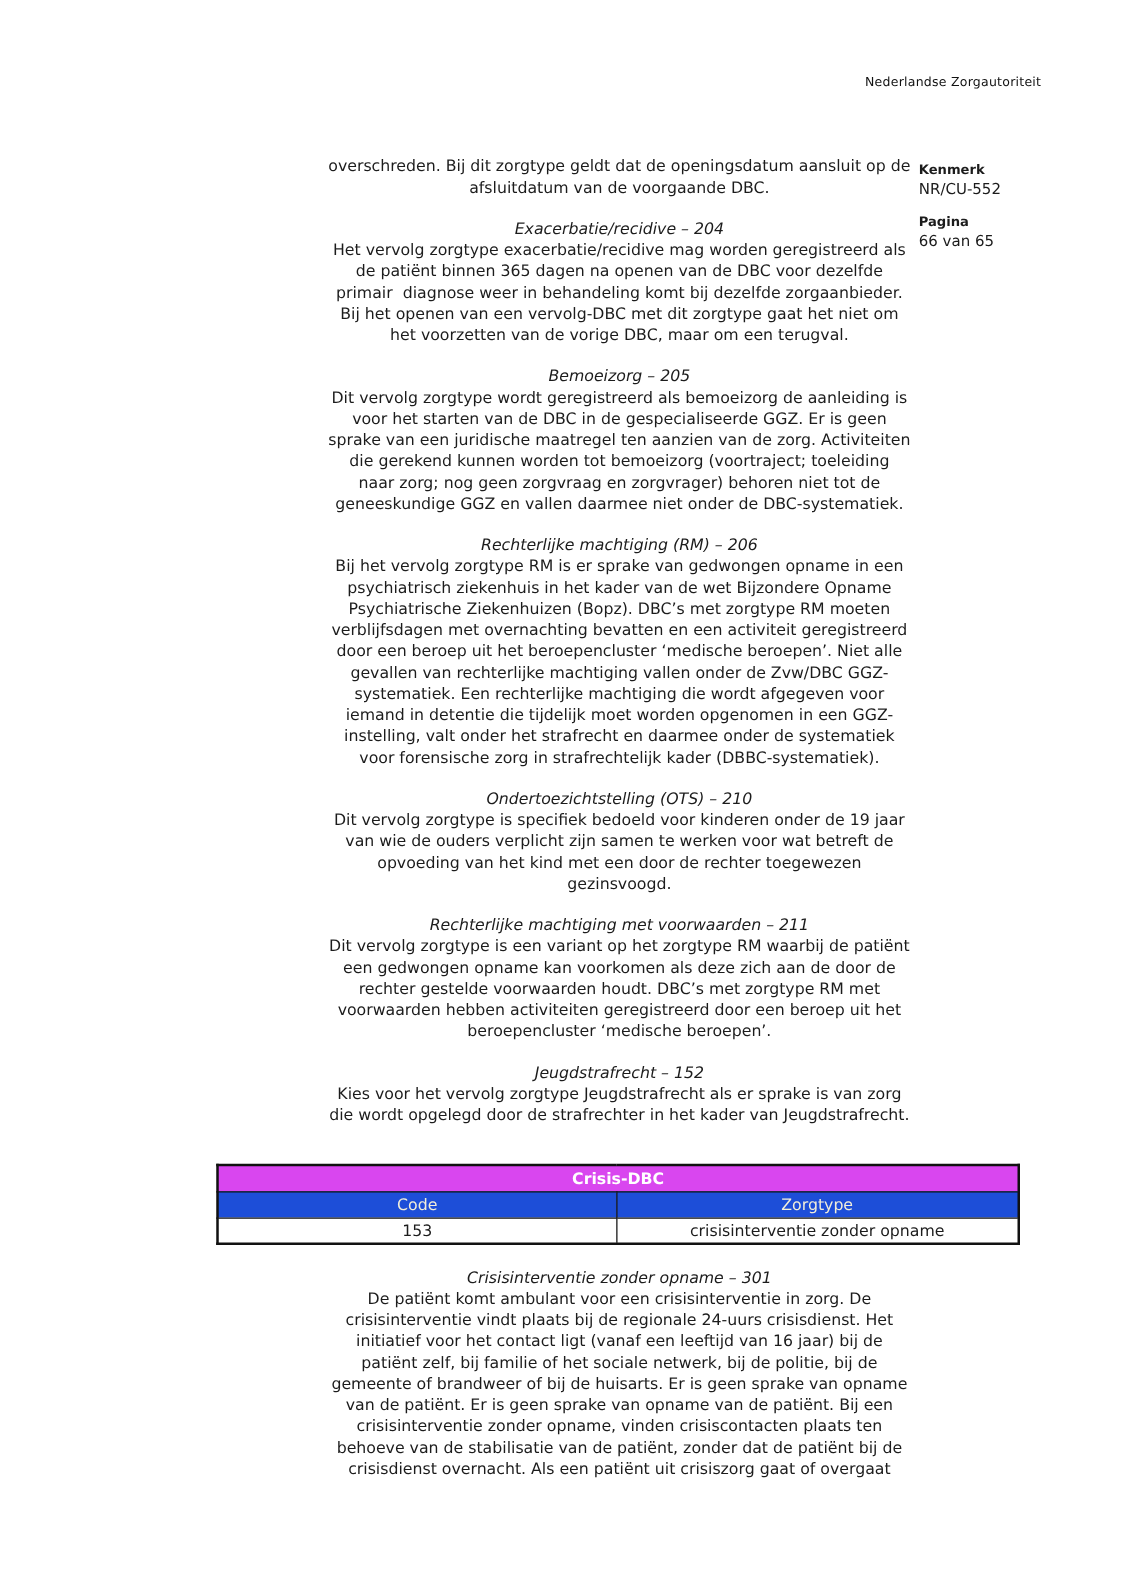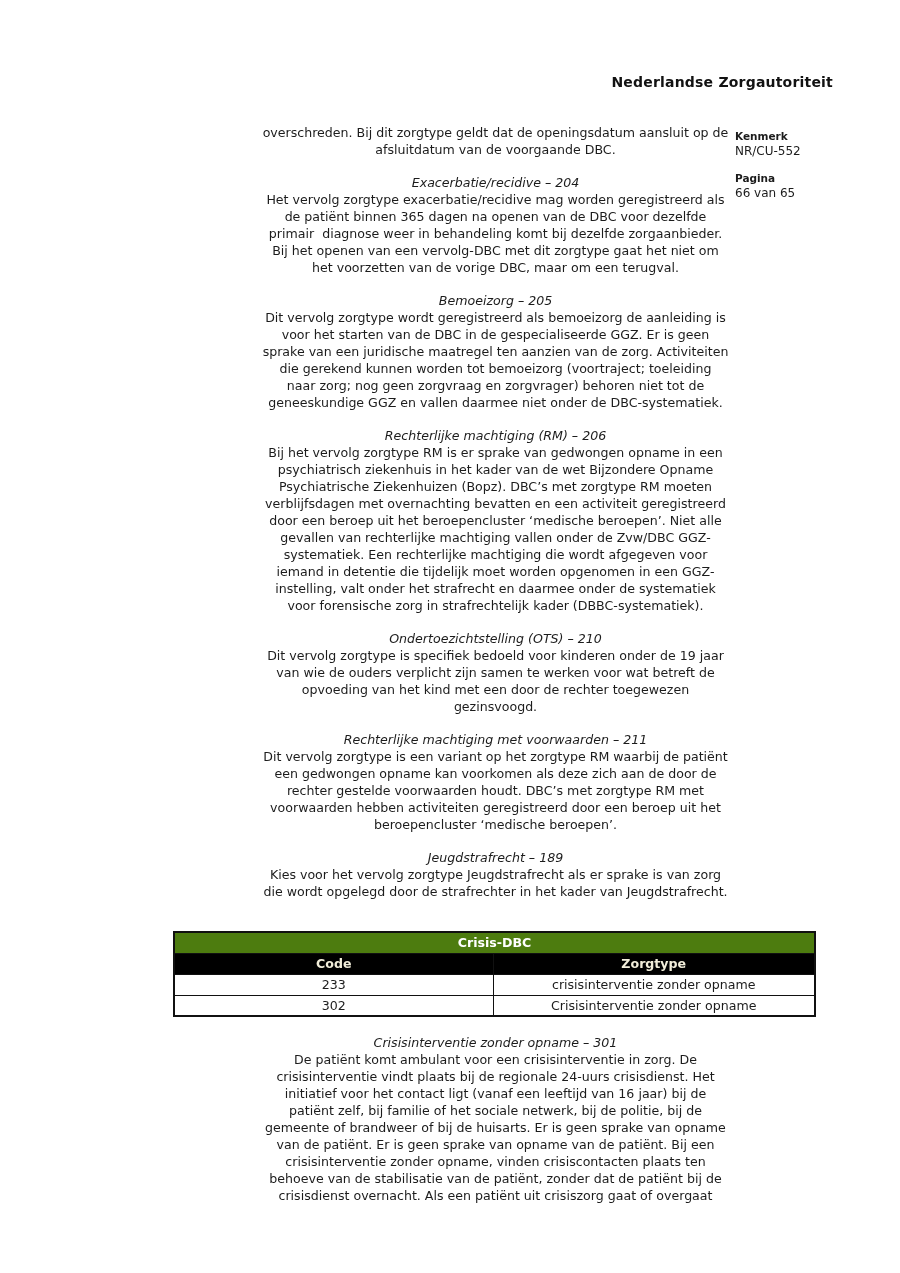--- a/index.html
+++ b/index.html
@@ -8,24 +8,24 @@
     position: relative;
     width: 900px;
     height: 1273px;
     background: #ffffff;
     font-family: "DejaVu Sans", "Liberation Sans", sans-serif;
     color: #1c1c1c;
     overflow: hidden;
   }
   .logo {
     position: absolute;
-    top: 74px;
+    top: 61px;
     right: 67px;
-    font-size: 14px;
-    font-weight: bold;
+    font-size: 10px;
+    font-weight: normal;
     color: #121212;
     letter-spacing: 0.2px;
   }
   .sidebar {
     position: absolute;
     left: 723px;
     top: 130px;
     width: 130px;
     font-size: 12px;
     color: #1c1c1c;
@@ -70,29 +70,28 @@
     border: 2px solid #111111;
     font-size: 12.6px;
   }
   .crisis-table td {
     border: 1px solid #111111;
     padding: 2px 6px;
     height: 21px;
     vertical-align: middle;
   }
   .t-title {
-    background: #4d7c0f;
+    background: #d946ef;
     color: #ffffff;
     font-weight: bold;
     margin-left: 16px;
   }
   .t-head {
-    background: #000000;
+    background: #1d4ed8;
     color: #f2eeda;
-    font-weight: bold;
   }
   .col-code { width: 319px; }
 </style>
 </head>
 <body>
 
 <div class="page">
 
   <div class="logo">Nederlandse Zorgautoriteit</div>
 
@@ -154,41 +153,37 @@
     <div class="sec">
       <h3 class="hd">Rechterlijke machtiging met voorwaarden – 211</h3>
       <p class="body">Dit vervolg zorgtype is een variant op het zorgtype RM waarbij de patiënt
 een gedwongen opname kan voorkomen als deze zich aan de door de
 rechter gestelde voorwaarden houdt. DBC’s met zorgtype RM met
 voorwaarden hebben activiteiten geregistreerd door een beroep uit het
 beroepencluster ‘medische beroepen’.</p>
     </div>
 
     <div class="sec">
-      <h3 class="hd">Jeugdstrafrecht – 189</h3>
+      <h3 class="hd">Jeugdstrafrecht – 152</h3>
       <p class="body">Kies voor het vervolg zorgtype Jeugdstrafrecht als er sprake is van zorg
 die wordt opgelegd door de strafrechter in het kader van Jeugdstrafrecht.</p>
     </div>
 
     <table class="crisis-table">
       <tbody>
         <tr>
           <td colspan="2" class="t-title">Crisis-DBC</td>
         </tr>
         <tr>
           <td class="t-head col-code">Code</td>
           <td class="t-head">Zorgtype</td>
         </tr>
         <tr>
-          <td class="col-code">233</td>
+          <td class="col-code">153</td>
           <td>crisisinterventie zonder opname</td>
-        </tr>
-        <tr>
-          <td class="col-code">302</td>
-          <td>Crisisinterventie zonder opname</td>
         </tr>
       </tbody>
     </table>
 
     <div class="sec" style="margin-top:0;">
       <h3 class="hd">Crisisinterventie zonder opname – 301</h3>
       <p class="body">De patiënt komt ambulant voor een crisisinterventie in zorg. De
 crisisinterventie vindt plaats bij de regionale 24-uurs crisisdienst. Het
 initiatief voor het contact ligt (vanaf een leeftijd van 16 jaar) bij de
 patiënt zelf, bij familie of het sociale netwerk, bij de politie, bij de

